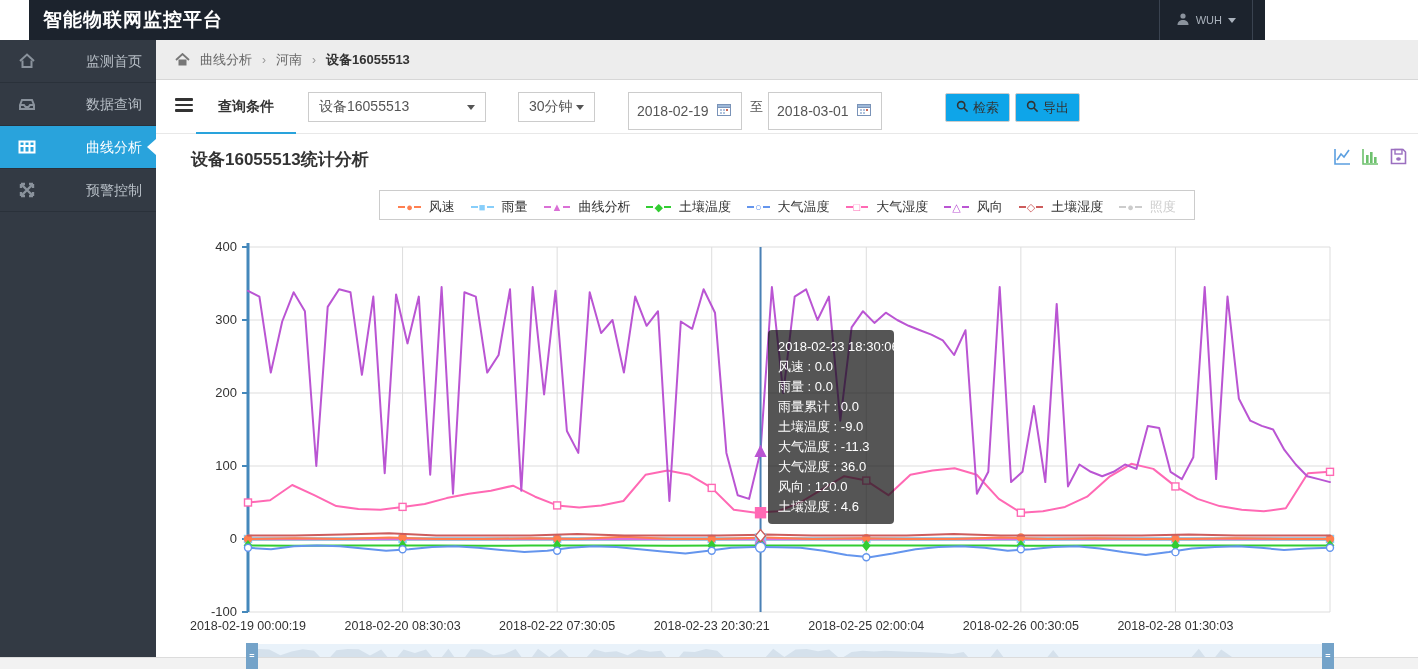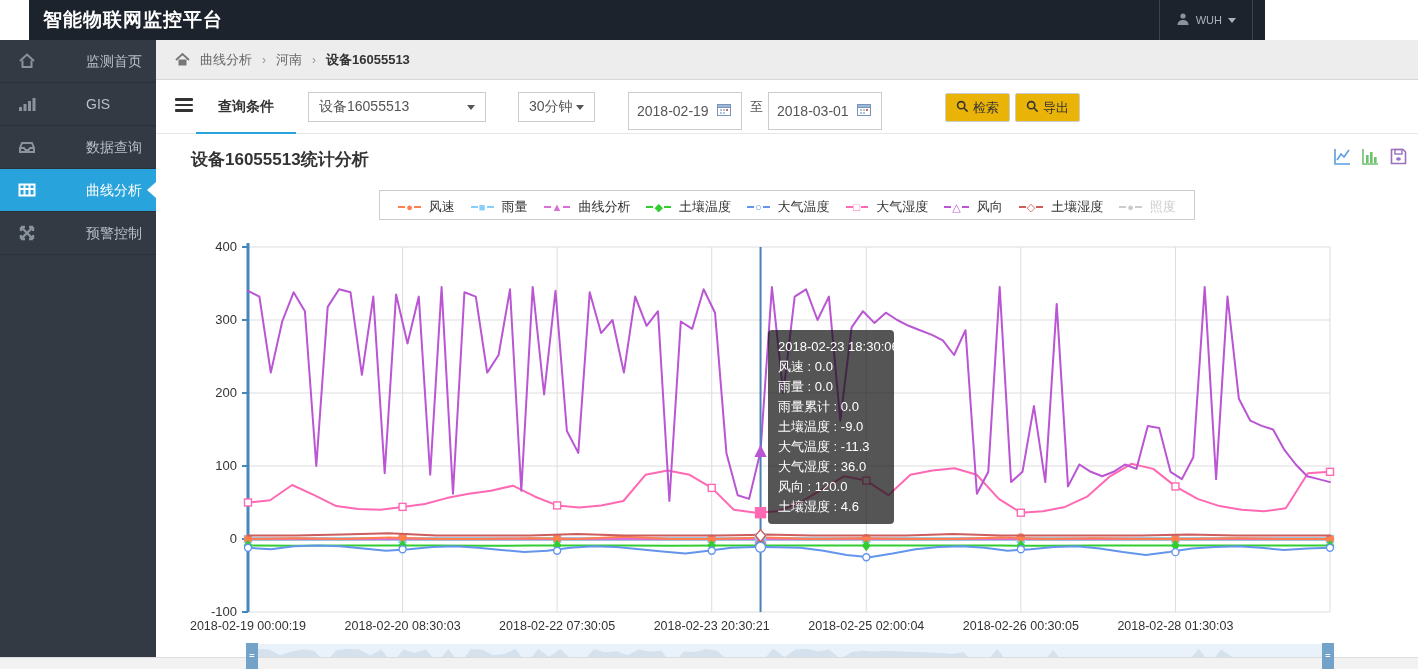--- a/index.html
+++ b/index.html
@@ -33,21 +33,21 @@
   #hamburger i { display:block; height:2.5px; background:#333; margin-bottom:3px; border-radius:1px; }
   #query-tab { position:absolute; left:40px; top:0; height:54px; line-height:52px; padding:0 22px; font-size:14px; font-weight:bold; color:#333; border-bottom:2px solid #29a3dc; cursor:pointer; }
   .sel { position:absolute; top:12px; height:30px; border:1px solid #ccc; background:#fff; font-size:14px; color:#555; display:flex; align-items:center; padding:0 10px; cursor:pointer; }
   .sel .caret { margin-left:auto; width:0; height:0; border-left:4px solid transparent; border-right:4px solid transparent; border-top:5px solid #555; }
   #device-select { left:152px; width:178px; }
   #interval-select { left:362px; width:77px; }
   .date-input { position:absolute; top:12px; height:38px; border:1px solid #ccc; background:#fff; font-size:14px; color:#555; display:flex; align-items:center; padding:0 8px; gap:8px; cursor:text; }
   #date-from { left:472px; width:114px; }
   #date-to { left:612px; width:114px; }
   #to-label { position:absolute; left:594px; top:12px; line-height:30px; font-size:13px; color:#555; }
-  .btn { position:absolute; top:13px; height:29px; border:1px solid #ccc; background:#eab308; font-size:13px; color:#333; display:flex; align-items:center; padding:0 10px; gap:4px; cursor:pointer; border-radius:2px; }
+  .btn { position:absolute; top:13px; height:29px; border:1px solid #ccc; background:#0ea5e9; font-size:13px; color:#333; display:flex; align-items:center; padding:0 10px; gap:4px; cursor:pointer; border-radius:2px; }
   #search-btn { left:789px; }
   #export-btn { left:859px; }
 
   
   #section-title { position:absolute; left:175px; top:148px; font-size:17px; font-weight:bold; color:#333;margin-left:16px; }
   #toolbox { position:absolute; left:1334px; top:148px; display:flex; gap:11px; }
   #toolbox span { cursor:pointer; display:inline-flex; }
 
   
   #legend { position:absolute; left:156px; top:190px; width:1262px; text-align:center; }
@@ -94,31 +94,20 @@
 
   <div id="sidebar">
       <div class="side-item">
         <span class="s-icon">
           <svg width="18" height="18" viewBox="0 0 18 18">
             <path d="M2 9 L9 2.5 L16 9" fill="none" stroke="#8a929c" stroke-width="2"></path>
             <path d="M4.5 8.5 V15 H13.5 V8.5" fill="none" stroke="#8a929c" stroke-width="2"></path>
           </svg>
         </span>
         <span>监测首页</span>
-      </div>
-      <div class="side-item">
-        <span class="s-icon">
-          <svg width="18" height="18" viewBox="0 0 18 18">
-            <rect x="1" y="12" width="3" height="4" fill="#8a929c"></rect>
-            <rect x="5.5" y="9" width="3" height="7" fill="#8a929c"></rect>
-            <rect x="10" y="6" width="3" height="10" fill="#8a929c"></rect>
-            <rect x="14.5" y="3" width="3" height="13" fill="#8a929c"></rect>
-          </svg>
-        </span>
-        <span>GIS</span>
       </div>
       <div class="side-item">
         <span class="s-icon">
           <svg width="18" height="18" viewBox="0 0 18 18">
             <path d="M2 10 L4 5 H14 L16 10 V14 H2 Z" fill="none" stroke="#8a929c" stroke-width="2"></path>
             <path d="M2 10 H6 L7.5 12 H10.5 L12 10 H16" fill="none" stroke="#8a929c" stroke-width="2"></path>
           </svg>
         </span>
         <span>数据查询</span>
       </div>

